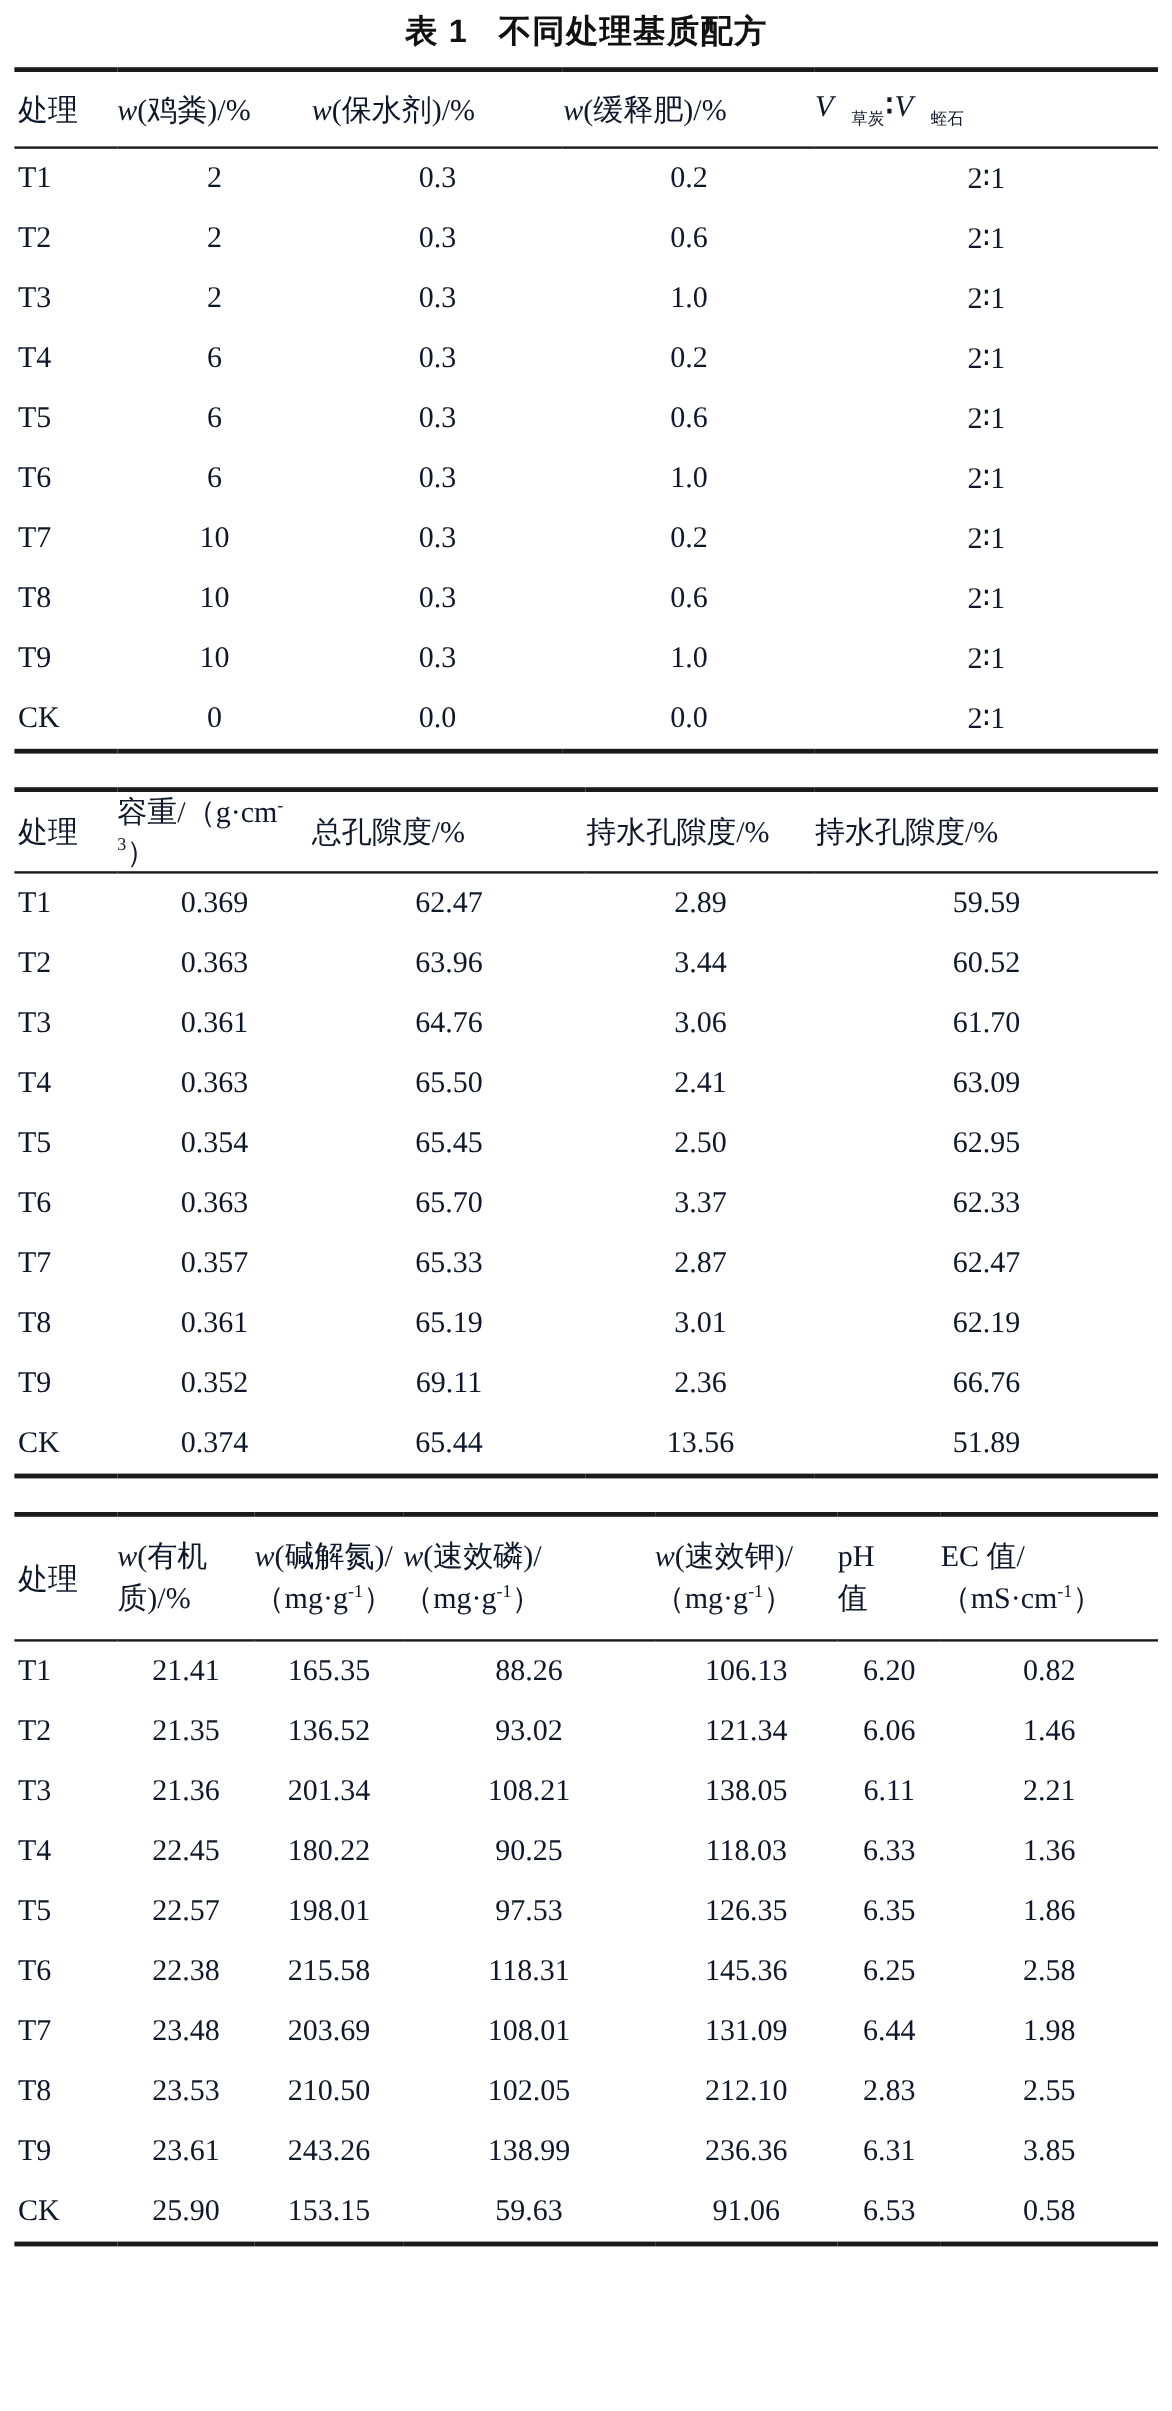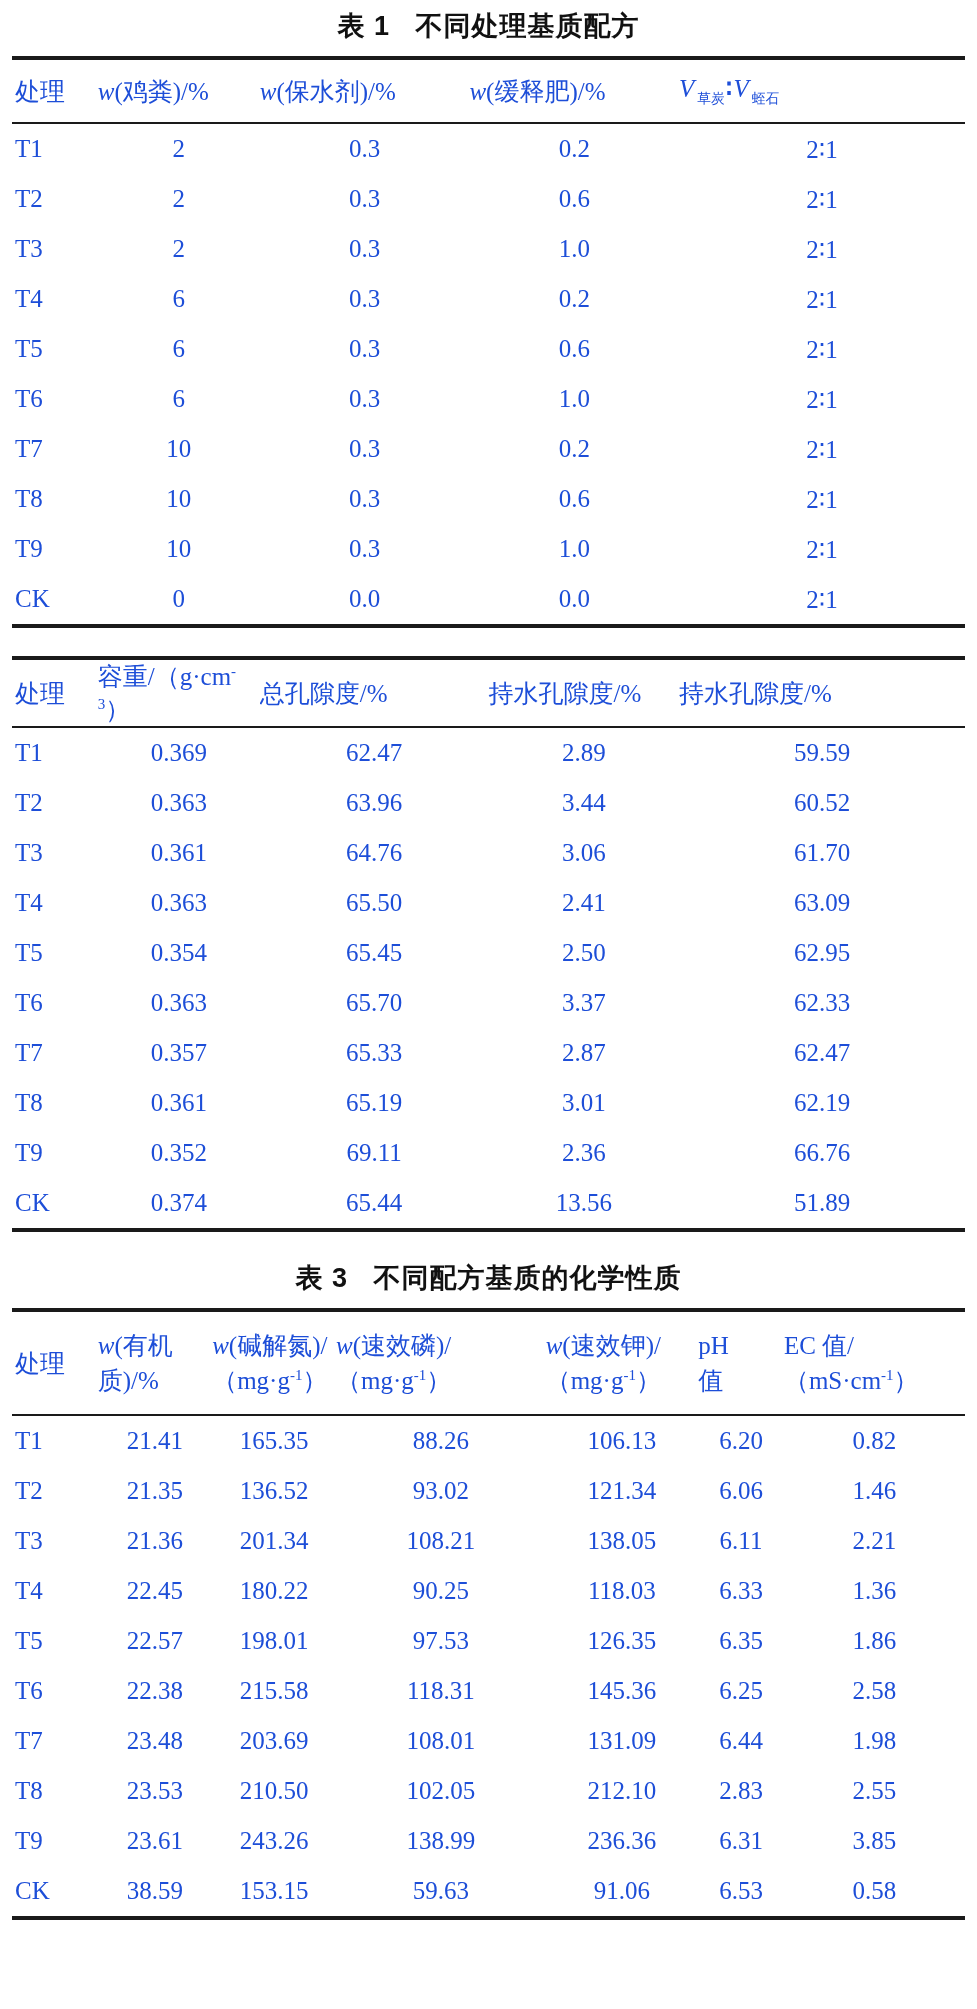--- a/index.html
+++ b/index.html
@@ -30,21 +30,21 @@
   }
   .tbl-title .title-label { margin-right: 0.95em; }
   table.t {
     width: 100%;
     table-layout: fixed;
     border-collapse: collapse;
     border-top: 4px solid #1a1a1a;
     border-bottom: 4px solid #1a1a1a;
     font-family: "Liberation Serif", serif;
     font-size: 25px;
-    color: #1d4ed8;
+    color: #0f172a;
   }
   table.t thead th {
     border-bottom: 2px solid #1a1a1a;
     font-weight: normal;
     text-align: left;
     vertical-align: middle;
     height: 62px;
     padding: 0;
     overflow: hidden;
   }
@@ -54,21 +54,21 @@
     vertical-align: middle;
     height: 50px;
     padding: 0;
     overflow: hidden;
   }
   table.t th.c1, table.t tbody td:first-child {
     text-align: left;
     padding-left: 3px;
   }
   .it { font-style: italic; font-family: "Liberation Serif", serif; }
-  sub.vsub { font-size: 0.55em; margin-left: 3px; }
+  sub.vsub { font-size: 0.55em; margin-left: 15px; }
   sup.usup { font-size: 0.6em; }
   .ratio-colon { font-weight: 700; padding: 0 1px; }
   .hline { display: block; line-height: 1.4; }
 </style>
 </head>
 <body>
 
 <div class="page">
 
   <section class="tbl-section">
@@ -254,23 +254,20 @@
             <td>0.374</td>
             <td>65.44</td>
             <td>13.56</td>
             <td>51.89</td>
           </tr>
         </tbody>
     </table>
   </section>
 
   <section class="tbl-section">
-    <h2 class="tbl-title">
-      <span class="title-label">表 3</span><span>不同配方基质的化学性质</span>
-    </h2>
     <table class="t t3">
       <colgroup>
         <col style="width:9%">
           <col style="width:12%">
           <col style="width:13%">
           <col style="width:22%">
           <col style="width:16%">
           <col style="width:9%">
           <col style="width:19%">
       </colgroup>
@@ -380,21 +377,21 @@
             <td>T9</td>
             <td>23.61</td>
             <td>243.26</td>
             <td>138.99</td>
             <td>236.36</td>
             <td>6.31</td>
             <td>3.85</td>
           </tr>
           <tr>
             <td>CK</td>
-            <td>38.59</td>
+            <td>25.90</td>
             <td>153.15</td>
             <td>59.63</td>
             <td>91.06</td>
             <td>6.53</td>
             <td>0.58</td>
           </tr>
         </tbody>
     </table>
   </section>
 

